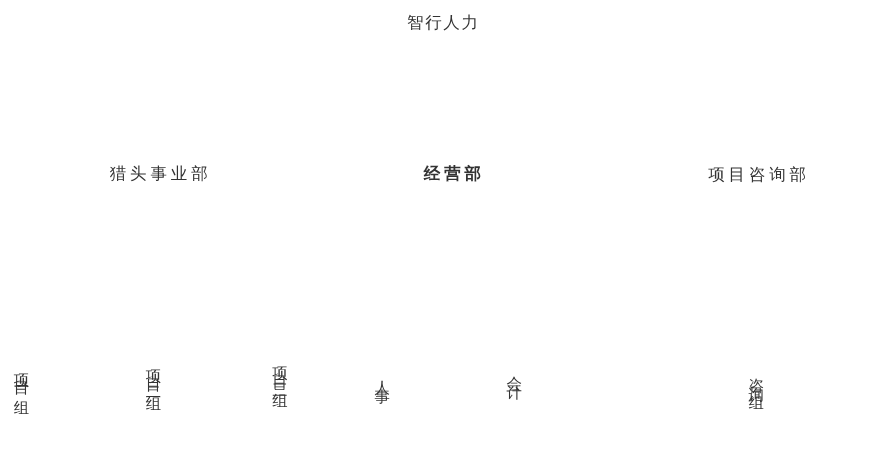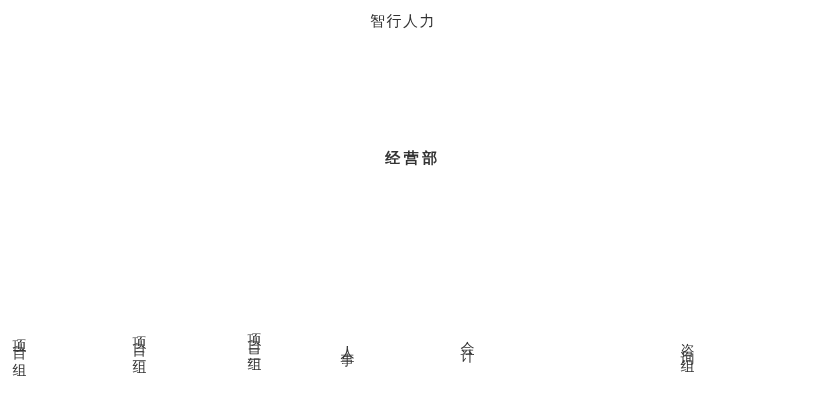--- a/index.html
+++ b/index.html
@@ -59,23 +59,25 @@
   .leaf-accounting      { left: 468px; top: 338px; }
   .leaf-consulting      { left: 688px; top: 344px; }
 </style>
 </head>
 <body>
 
 <div class="chart-canvas">
 
   <div class="node node-root">智行人力</div>
 
+  <div class="node node-dept dept-headhunting">猎头事业部</div>
 
   <div class="node node-dept dept-operations">经营部</div>
 
+  <div class="node node-dept dept-project-consulting">项目咨询部</div>
 
   <div class="node node-leaf leaf-project-group-1">项目一组</div>
 
   <div class="node node-leaf leaf-project-group-2">项目二组</div>
 
   <div class="node node-leaf leaf-project-group-3">项目三组</div>
 
   <div class="node node-leaf leaf-hr">人事</div>
 
   <div class="node node-leaf leaf-accounting">会计</div>

